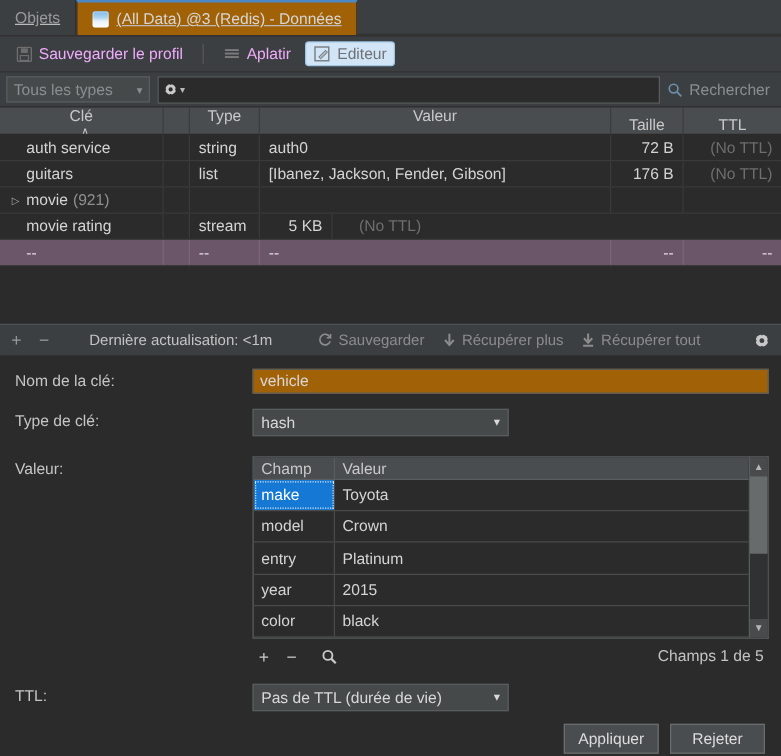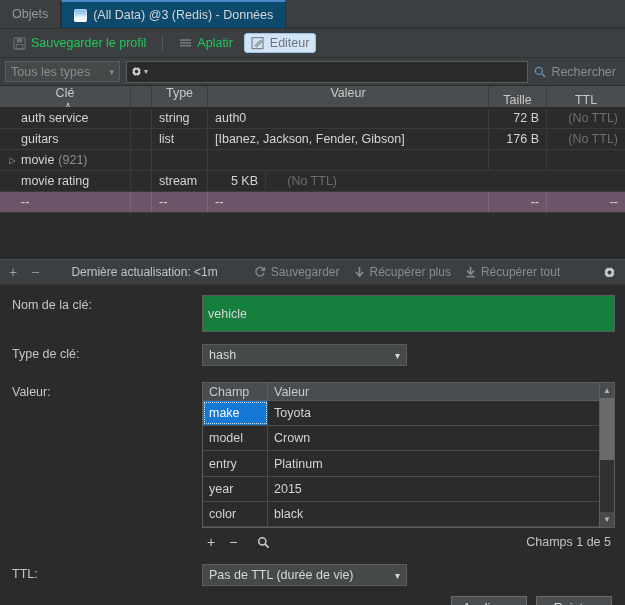--- a/index.html
+++ b/index.html
@@ -15,34 +15,35 @@
   }
 
   
   .tabbar {
     height: 29px;
     background: #3c3f41;
     display: flex;
     align-items: stretch;
     border-bottom: 1px solid #323232;
     position: relative;
+    text-decoration: underline;
   }
   .tab {
     display: flex;
     align-items: center;
     gap: 6px;
     padding: 0 12px;
     font-size: 12.5px;
     color: #9a9a9a;
     border-right: 1px solid #2e2e2e;
     cursor: default;
   }
   .tab.inactive { background: #3c3f41; }
   .tab.active {
-    background: #0c4a6e;
+    background: #a16207;
     color: #d6d6d6;
     border-top: 2px solid #4a88c7;
     border-left: 1px solid #2e2e2e;
     padding-top: 0;
   }
   .tabbar-filler { flex: 1; background: #3c3f41; border-bottom: 1px solid #323232; }
   .tab-icon {
     width: 13px; height: 13px;
     border-radius: 2px;
     background: linear-gradient(180deg, #7fb9e8 0%, #aed4f0 40%, #e8f2fa 60%, #ffffff 100%);
@@ -58,21 +59,21 @@
     align-items: center;
     padding: 0 6px;
     gap: 4px;
     border-bottom: 1px solid #323232;
   }
   .tb-btn {
     display: flex;
     align-items: center;
     gap: 5px;
     padding: 2px 6px;
-    color: #22c55e;
+    color: #f0abfc;
     font-size: 12.5px;
     border: 1px solid transparent;
     border-radius: 3px;
     cursor: default;
     white-space: nowrap;
   }
   .tb-btn.highlight {
     background: #d2e5f7;
     border-color: #9fc4e4;
     color: #6f7276;
@@ -194,22 +195,22 @@
   
   .form {
     background: #2b2b2b;
     padding: 10px 0 0 0;
     position: relative;
     height: 311px;
   }
   .formrow { display: flex; align-items: flex-start; padding: 0 10px 0 12px; }
   .flabel { width: 190px; font-size: 12.5px; color: #c5c5c5; padding-top: 3px; cursor: default;}
   .textinput {
-    flex: 1; height: 37px;
-    background: #15803d;
+    flex: 1; height: 20px;
+    background: #a16207;
     border: 1px solid #5a5d5e;
     color: #d8d8d8;
     font-size: 12.5px;
     font-family: "Liberation Sans", sans-serif;
     padding: 0 5px;
   }
   .selectbox {
     width: 205px; height: 22px;
     background: #45494a;
     border: 1px solid #5a5d5e;

